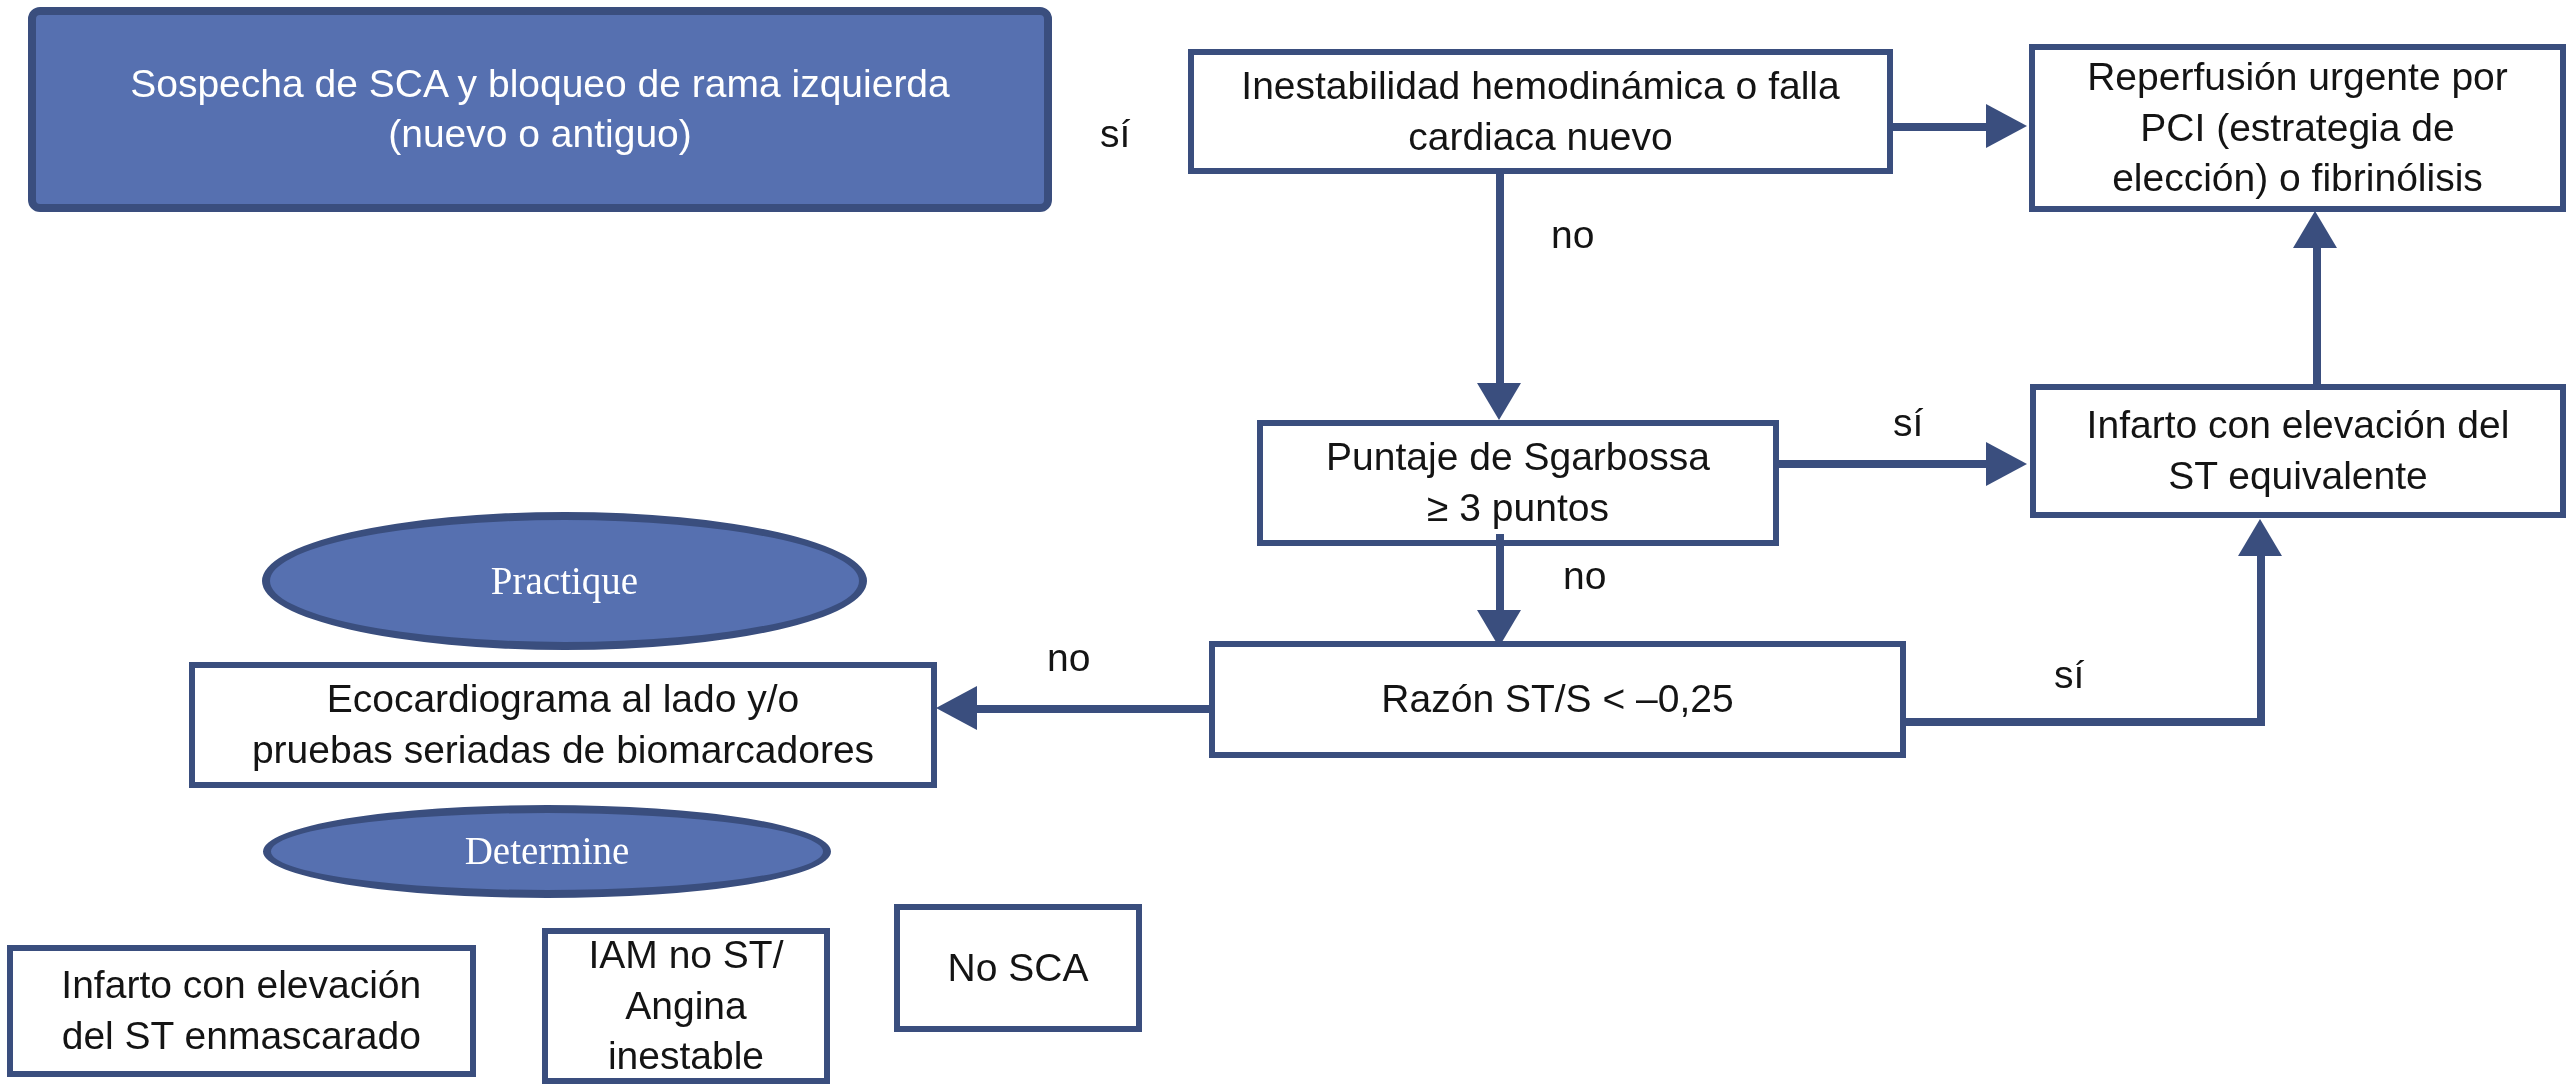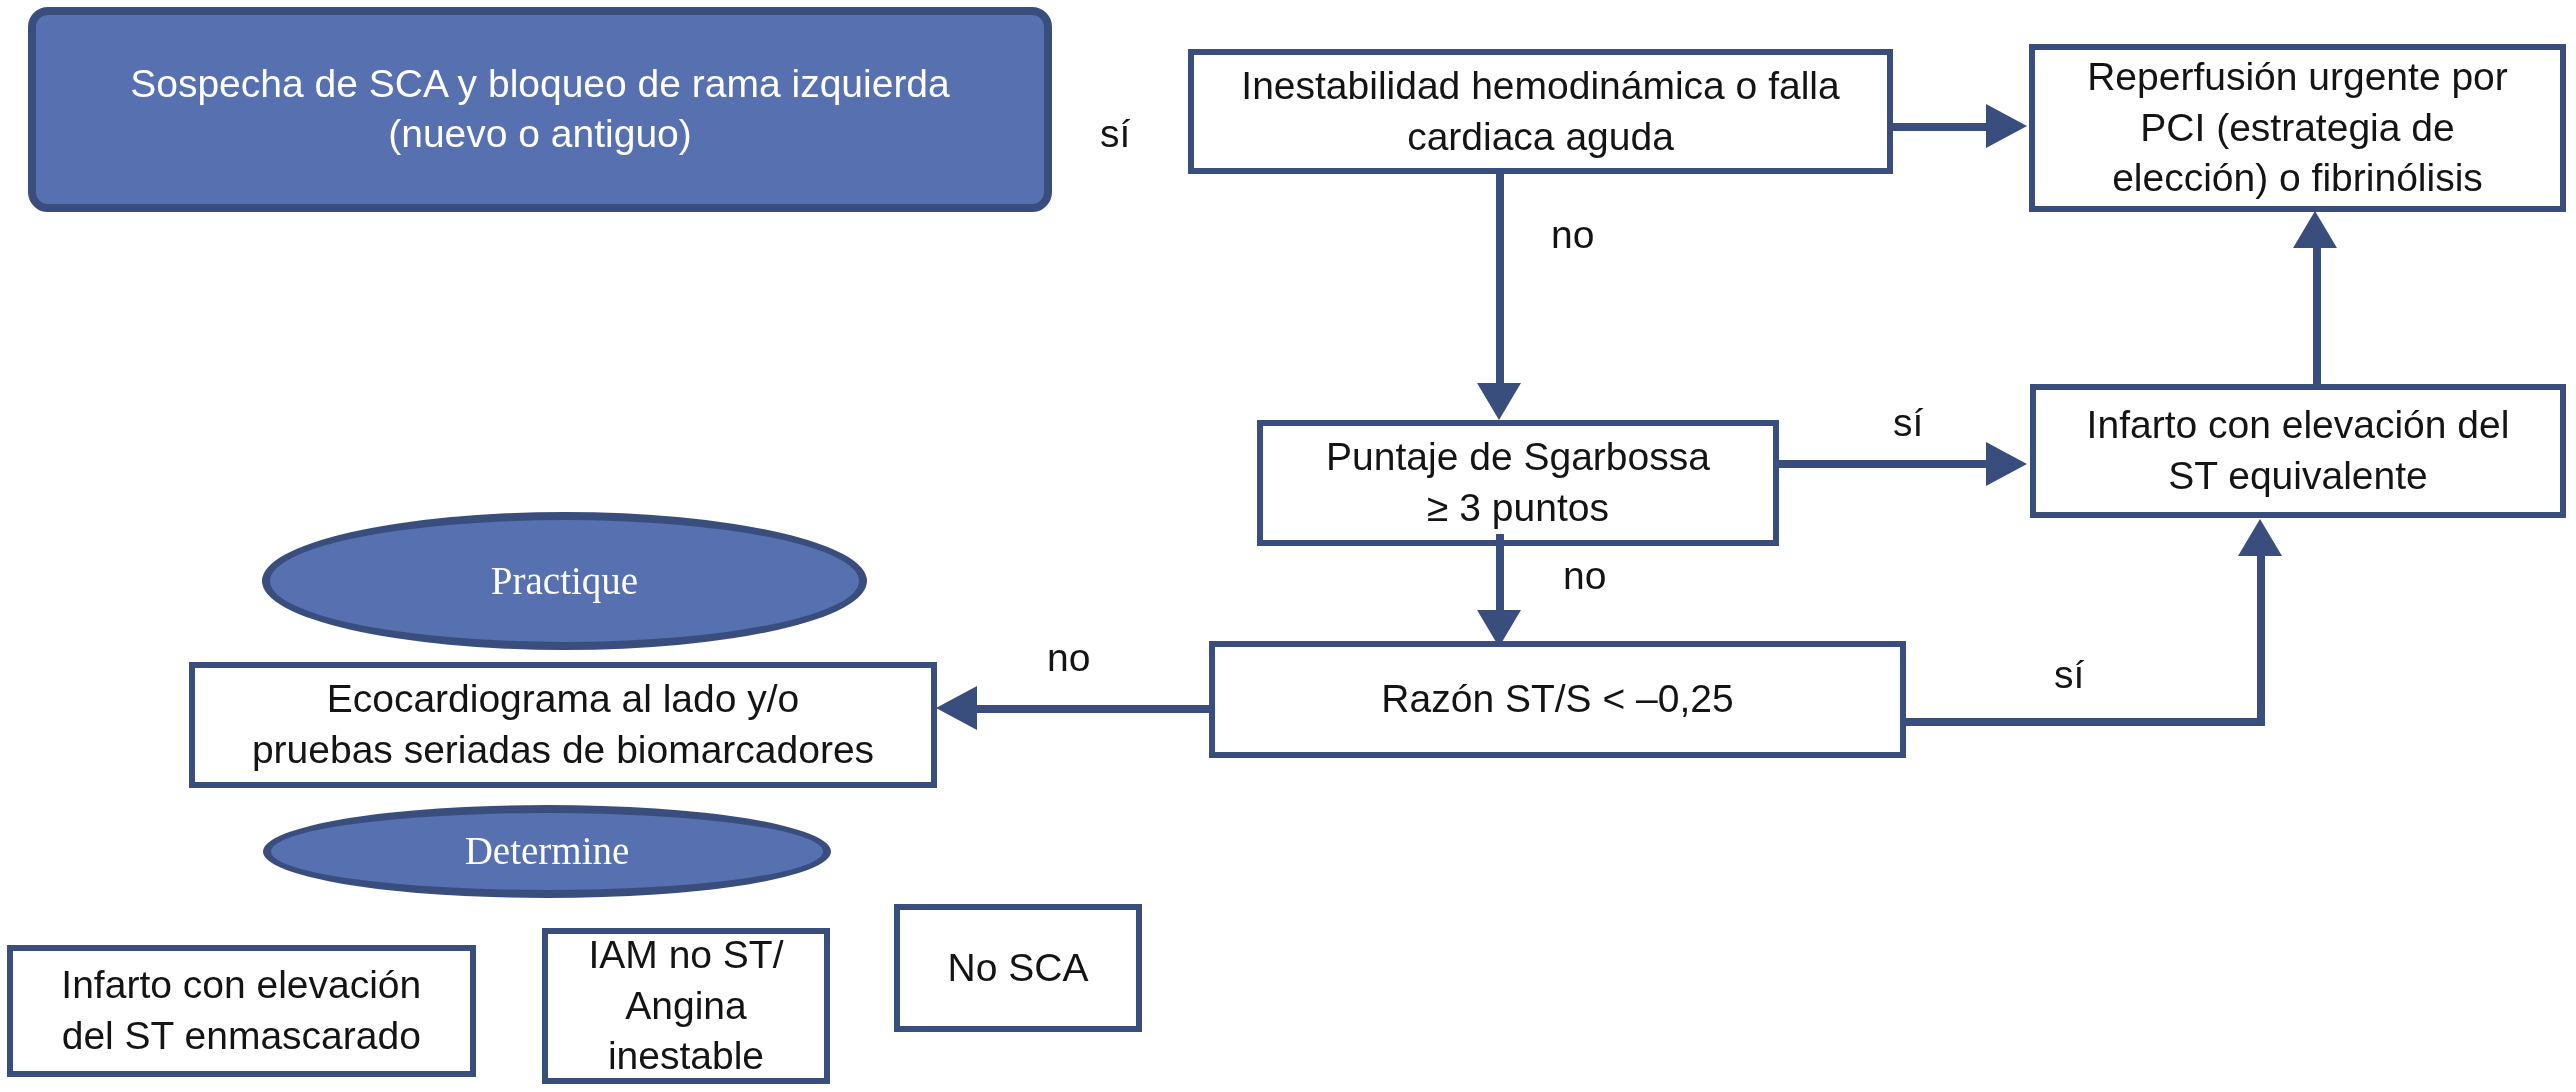--- a/index.html
+++ b/index.html
@@ -26,21 +26,21 @@
     text-align:center;
     font-size:39px;line-height:1.3;
     white-space:pre-line;
     color:var(--ink);
   }
   .node-blue{
     background:var(--blue);
     border:8.5px solid var(--navy);
     color:#ffffff;
   }
-  .rounded{border-radius:20px;}
+  .rounded{border-radius:12px;}
   .ellipse{border-radius:50%;font-family:Liberation Serif, serif;}
   .hline,.vline{position:absolute;background:var(--navy);}
   .edge-label{
     position:absolute;
     font-size:39px;line-height:1.15;
     color:var(--ink);
   }
   .arr{position:absolute;width:0;height:0;}
   .arr-right{border-top:22px solid transparent;border-bottom:22px solid transparent;border-left:41px solid var(--navy);}
   .arr-left {border-top:22px solid transparent;border-bottom:22px solid transparent;border-right:41px solid var(--navy);}
@@ -51,21 +51,21 @@
 <body>
 
 <div id="canvas">
 
   <div class="box node-blue rounded" style="left:28px;top:6.8px;width:1024px;height:205px;padding:0 59px;">Sospecha de SCA y bloqueo de rama izquierda
 (nuevo o antiguo)</div>
 
   <div class="edge-label" style="left:1100px;top:112px;">sí</div>
 
   <div class="box" style="left:1188px;top:49px;width:705px;height:125px;">Inestabilidad hemodinámica o falla
-cardiaca aguda</div>
+cardiaca nuevo</div>
 
   <div class="hline" style="left:1892px;top:123px;width:97px;height:7.6px;"></div>
   <div class="arr arr-right" style="left:1986px;top:104px;"></div>
 
   <div class="box" style="left:2029px;top:44px;width:537px;height:168px;">Reperfusión urgente por
 PCI (estrategia de
 elección) o fibrinólisis</div>
 
   <div class="vline" style="left:1496px;top:174px;width:7.6px;height:211px;"></div>
   <div class="arr arr-down" style="left:1477px;top:383px;"></div>

